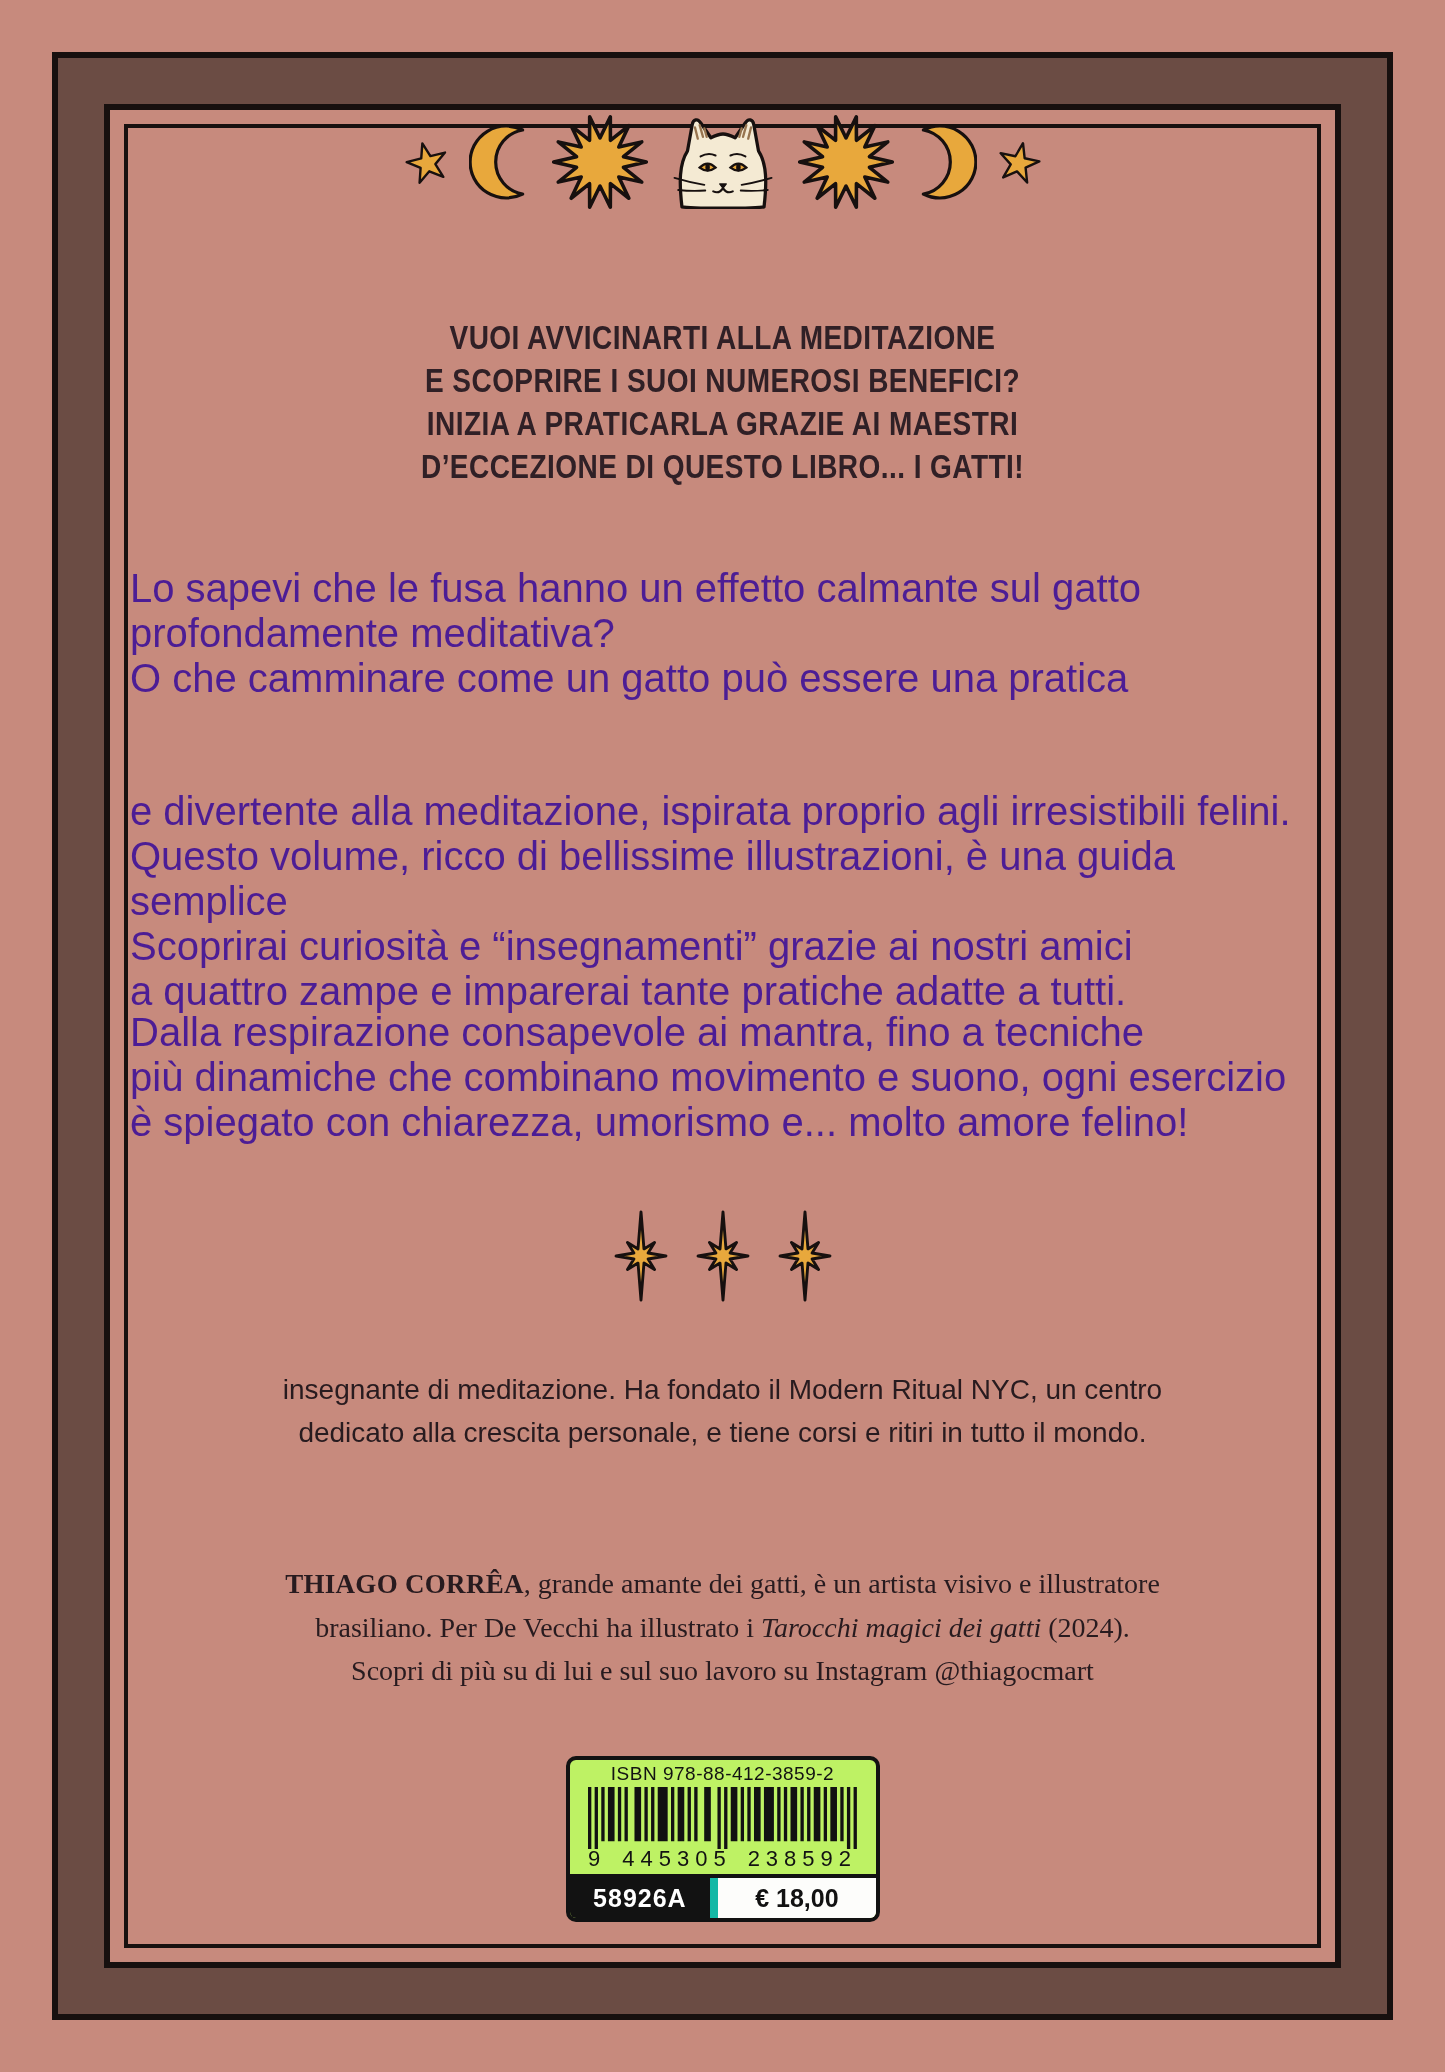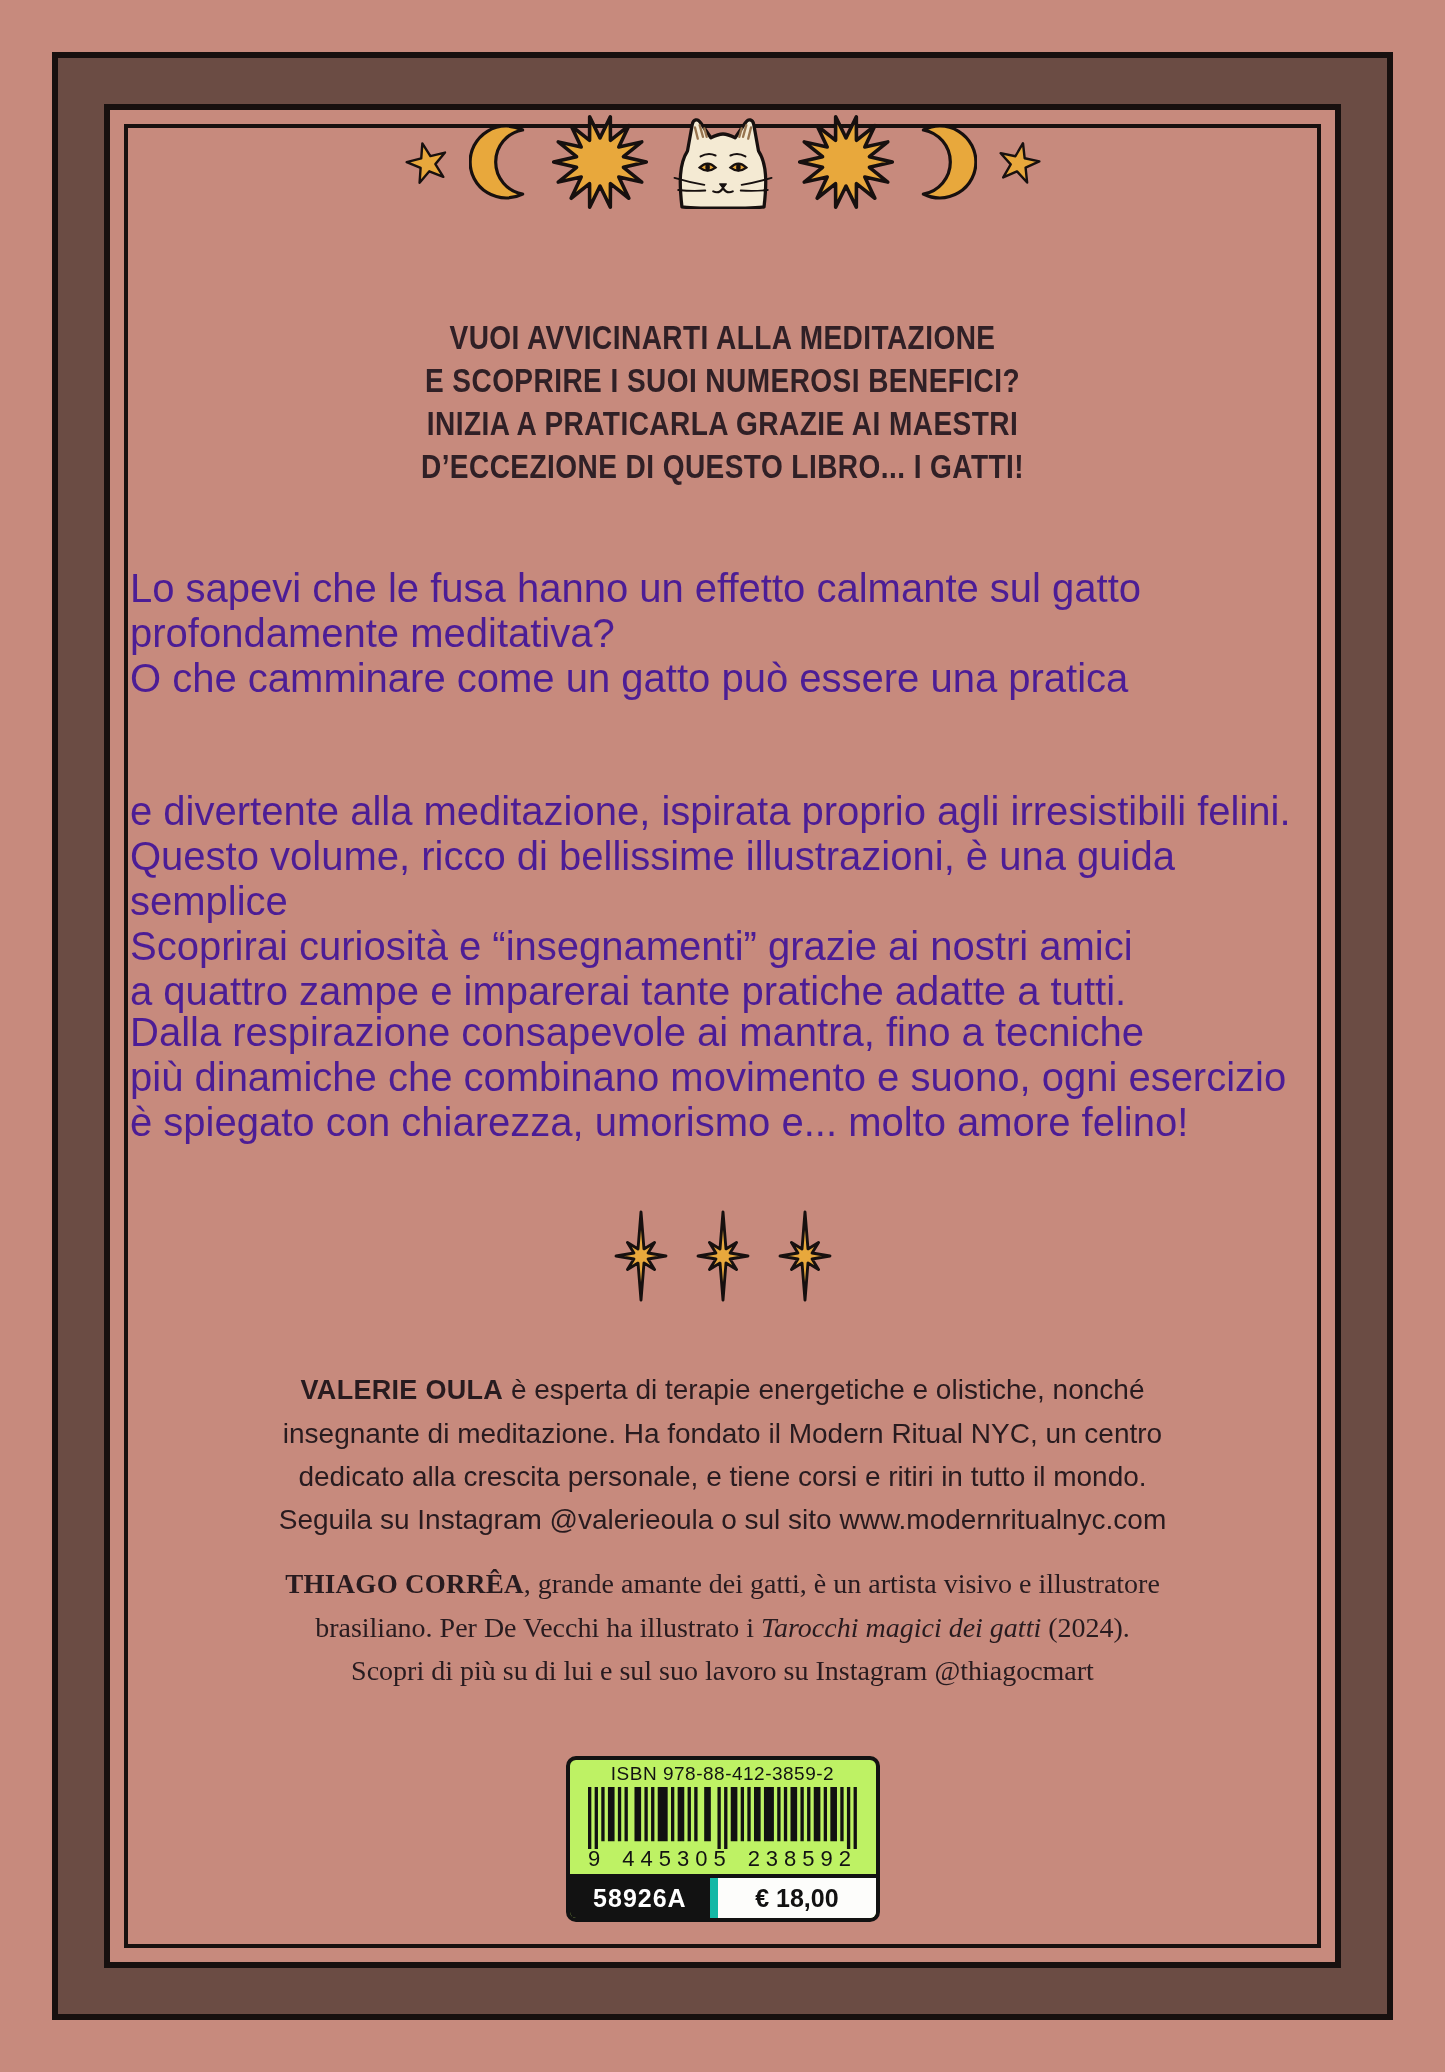--- a/index.html
+++ b/index.html
@@ -164,24 +164,22 @@
     </svg>
     <svg width="58" height="96" viewBox="0 0 60 100">
       <polygon points="30,4 33.1,42.6 44.1,35.9 37.4,46.9 56,50 37.4,53.1 44.1,64.1 33.1,57.4 30,96 26.9,57.4 15.9,64.1 22.6,53.1 4,50 22.6,46.9 15.9,35.9 26.9,42.6" fill="#e8a83c" stroke="#17100f" stroke-width="3" stroke-linejoin="round"></polygon>
     </svg>
     <svg width="58" height="96" viewBox="0 0 60 100">
       <polygon points="30,4 33.1,42.6 44.1,35.9 37.4,46.9 56,50 37.4,53.1 44.1,64.1 33.1,57.4 30,96 26.9,57.4 15.9,64.1 22.6,53.1 4,50 22.6,46.9 15.9,35.9 26.9,42.6" fill="#e8a83c" stroke="#17100f" stroke-width="3" stroke-linejoin="round"></polygon>
     </svg>
   </div>
 
   <div class="bio bio1">
-    <div><span class="bio-name">VALERIE OULA</span><span> è esperta di terapie energetiche e olistiche, nonché</span></div>
     <div>insegnante di meditazione. Ha fondato il Modern Ritual NYC, un centro</div>
     <div>dedicato alla crescita personale, e tiene corsi e ritiri in tutto il mondo.</div>
-    <div>Seguila su Instagram @valerieoula o sul sito www.modernritualnyc.com</div>
   </div>
 
   <div class="bio bio2">
     <div><span class="bio-name">THIAGO CORRÊA</span><span>, grande amante dei gatti, è un artista visivo e illustratore</span></div>
     <div><span>brasiliano. Per De Vecchi ha illustrato i </span><span class="ital">Tarocchi magici dei gatti</span><span> (2024).</span></div>
     <div>Scopri di più su di lui e sul suo lavoro su Instagram @thiagocmart</div>
   </div>
 
   <div class="barcode">
     <div class="isbn">ISBN 978-88-412-3859-2</div>

